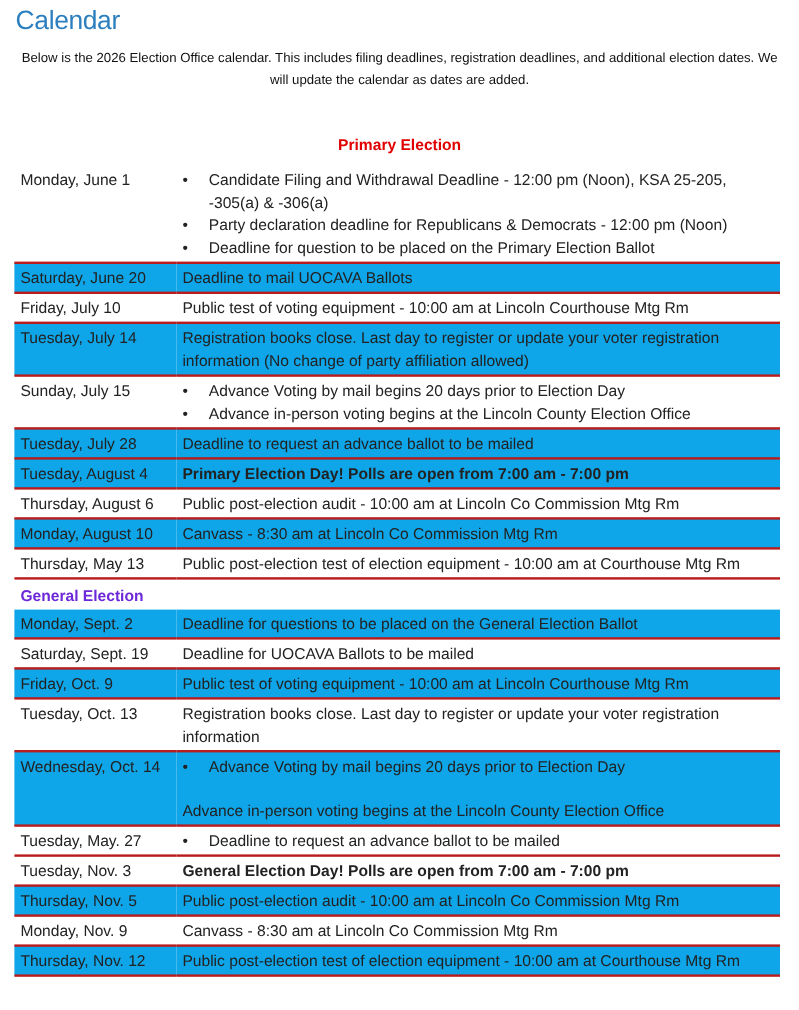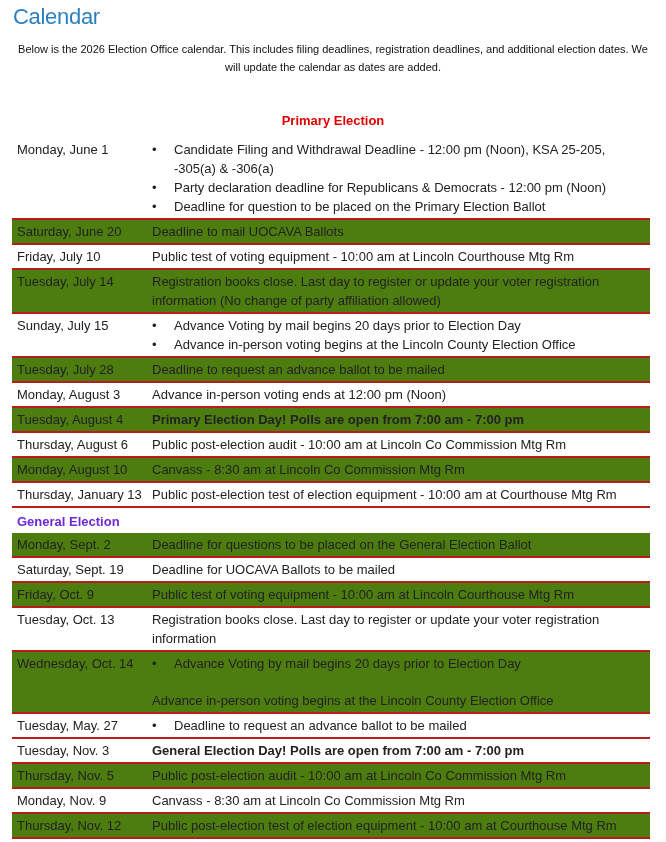--- a/index.html
+++ b/index.html
@@ -22,21 +22,21 @@
     position: absolute; left: 0; width: 666px; top: 113px;
     text-align: center; color: #e00000; font-weight: bold; font-size: 13px;
   }
   table.cal {
     position: absolute; left: 12px; top: 138px;
     width: 638px; border-collapse: collapse;
     font-size: 13px;
   }
   table.cal td { vertical-align: top; padding: 2px 5px; line-height: 19px; }
   table.cal td.date { width: 125px; white-space: nowrap; }
-  table.cal tr.shade td { background: #4d7c0f; }
+  table.cal tr.shade td { background: #0ea5e9; }
   table.cal tr.row td { border-bottom: 2px solid #b91c1c; }
   ul.bul { margin: 0; padding-left: 22px; list-style: none; }
   ul.bul li { position: relative; }
   ul.bul li::before { content: "\2022"; position: absolute; left: -22px; }
   .bold { font-weight: bold; }
   tr.sechead td { color: #6d28d9; font-weight: bold; padding-top: 4px; }
   .gap { height: 18px; }
 </style>
 </head>
 <body>
@@ -76,38 +76,34 @@
         <ul class="bul">
           <li>Advance Voting by mail begins 20 days prior to Election Day</li>
           <li>Advance in-person voting begins at the Lincoln County Election Office</li>
         </ul>
       </td>
     </tr>
     <tr class="row shade">
       <td class="date">Tuesday, July 28</td>
       <td>Deadline to request an advance ballot to be mailed</td>
     </tr>
-    <tr class="row">
-      <td class="date">Monday, August  3</td>
-      <td>Advance in-person voting ends at 12:00 pm (Noon)</td>
-    </tr>
     <tr class="row shade">
       <td class="date">Tuesday, August 4</td>
       <td class="bold">Primary Election Day!  Polls are open from 7:00 am - 7:00 pm</td>
     </tr>
     <tr class="row">
       <td class="date">Thursday, August 6</td>
       <td>Public post-election audit - 10:00 am at Lincoln Co Commission Mtg Rm</td>
     </tr>
     <tr class="row shade">
       <td class="date">Monday, August 10</td>
       <td>Canvass - 8:30 am at Lincoln Co Commission Mtg Rm</td>
     </tr>
     <tr class="row">
-      <td class="date">Thursday, January 13</td>
+      <td class="date">Thursday, May 13</td>
       <td>Public post-election test of election equipment - 10:00 am at Courthouse Mtg Rm</td>
     </tr>
 
     <tr class="sechead">
       <td colspan="2">General Election</td>
     </tr>
 
     <tr class="row shade">
       <td class="date">Monday, Sept. 2</td>
       <td>Deadline for questions to be placed on the General Election Ballot</td>

